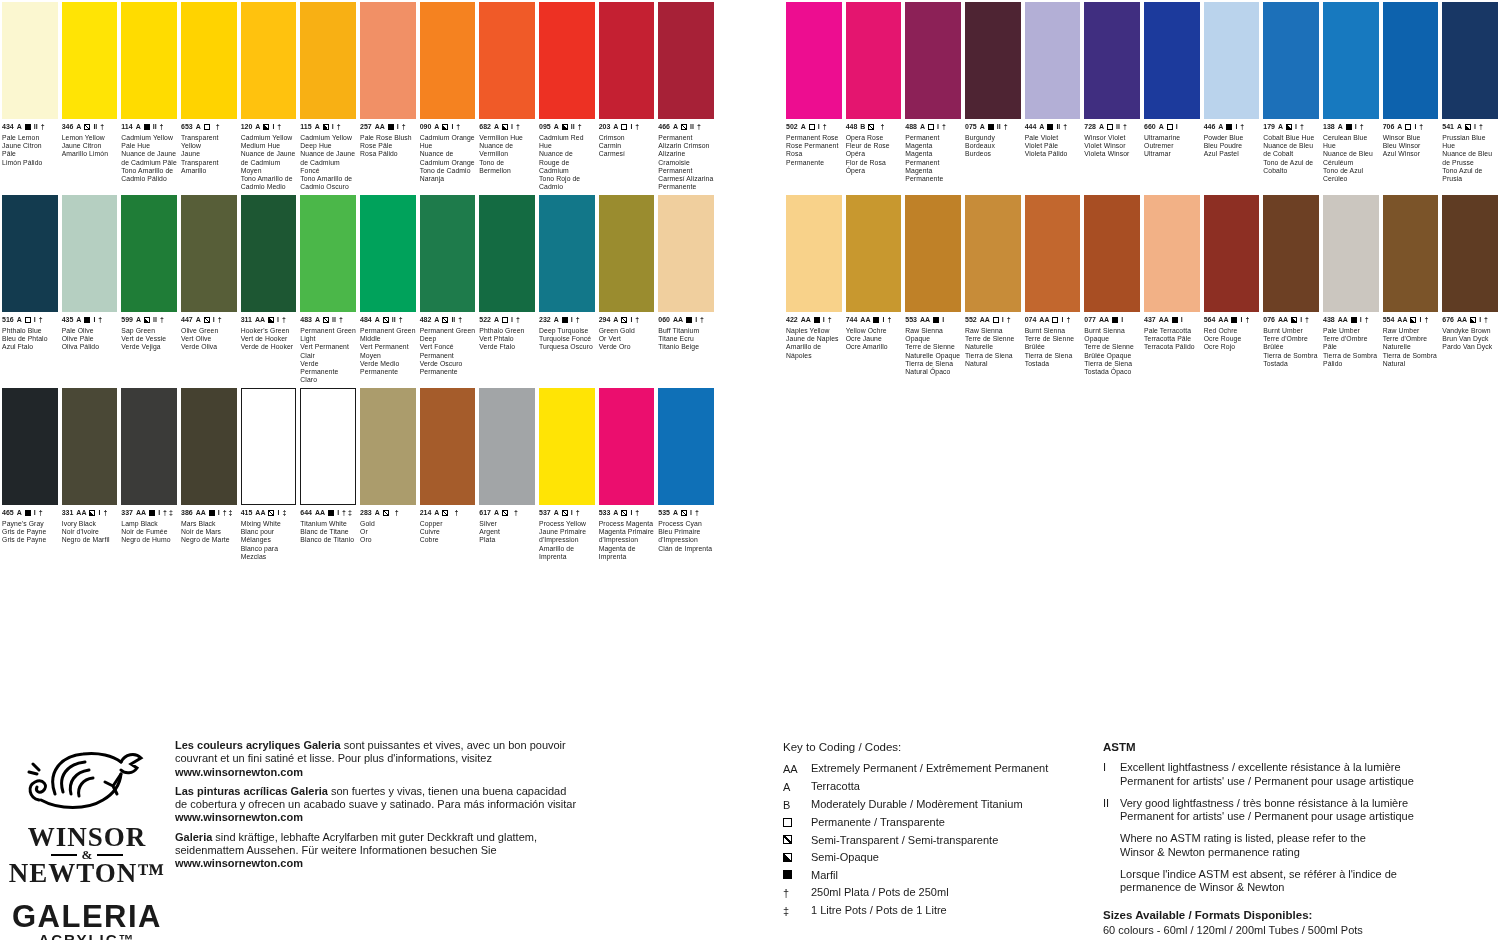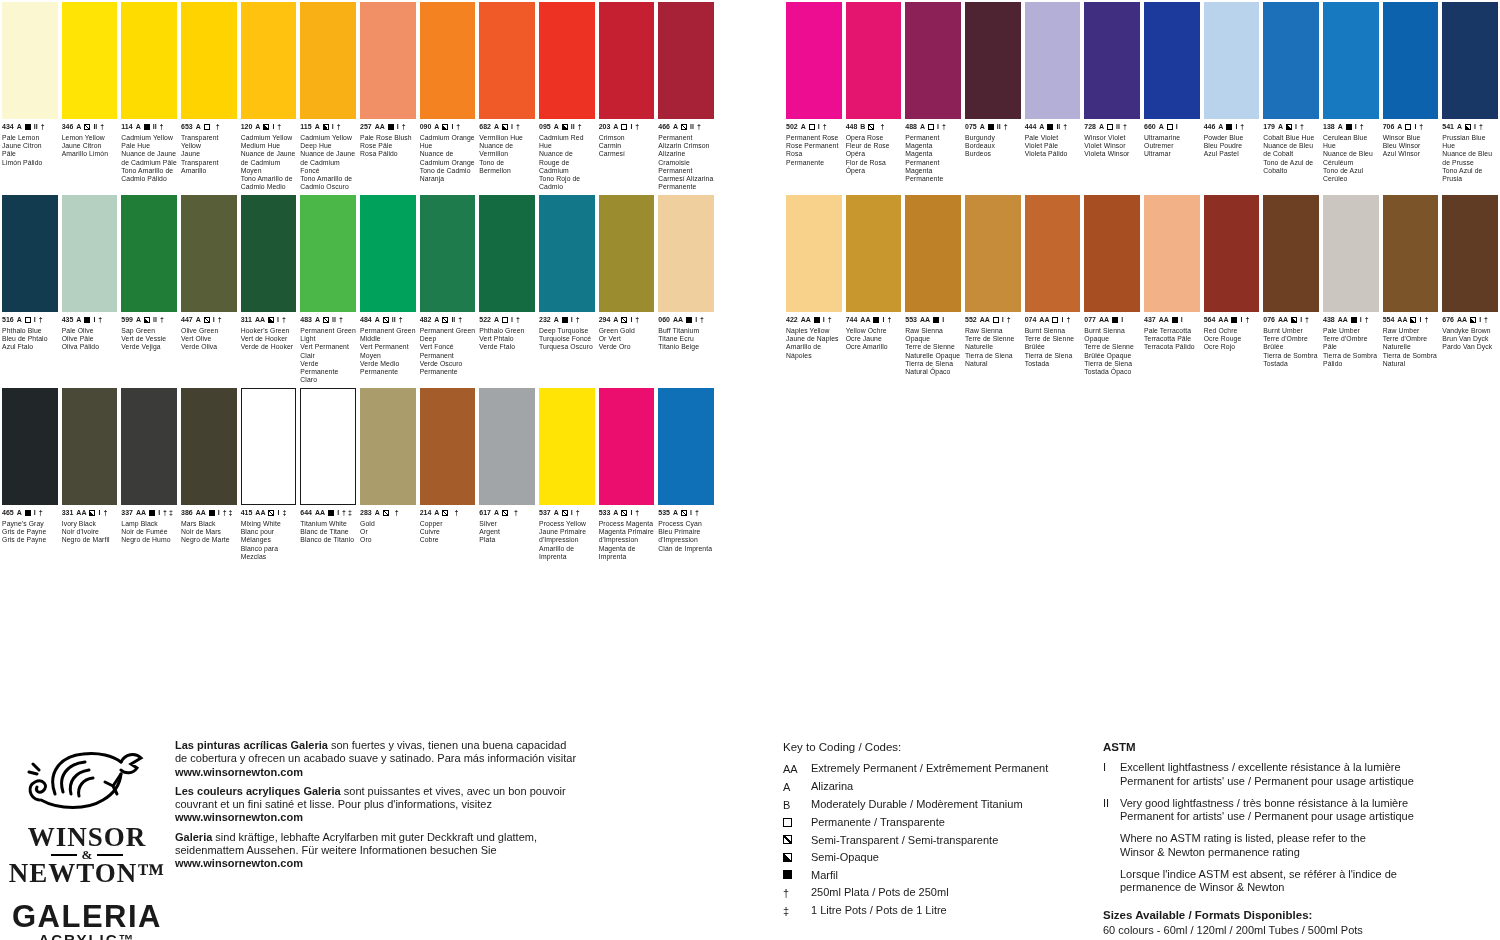--- a/index.html
+++ b/index.html
@@ -993,40 +993,40 @@
   </svg>
   <div class="wn-serif">WINSOR</div>
   <div class="wn-amp">&amp;</div>
   <div class="wn-serif">NEWTON™</div>
   <div class="galeria">GALERIA</div>
   <div class="acrylic">ACRYLIC™</div>
 </div>
 
 <div class="desc">
 
+    <p><b>Les couleurs acryliques Galeria</b><span> sont puissantes et vives, avec un bon pouvoir couvrant et un fini satiné et lisse. Pour plus d'informations, visitez </span><b>www.winsornewton.com</b></p>
     <p><b>Las pinturas acrílicas Galeria</b><span> son fuertes y vivas, tienen una buena capacidad de cobertura y ofrecen un acabado suave y satinado. Para más información visitar </span><b>www.winsornewton.com</b></p>
-    <p><b>Les couleurs acryliques Galeria</b><span> sont puissantes et vives, avec un bon pouvoir couvrant et un fini satiné et lisse. Pour plus d'informations, visitez </span><b>www.winsornewton.com</b></p>
     <p><b>Galeria</b><span> sind kräftige, lebhafte Acrylfarben mit guter Deckkraft und glattem, seidenmattem Aussehen. Für weitere Informationen besuchen Sie </span><b>www.winsornewton.com</b></p>
   </div>
 
 <div class="key">
   <div class="key-title">Key to Coding / Codes:</div>
   <div>
 
   <div class="key-row">
         <span class="kcol">
           <span class="kg-text">AA</span>
         </span>
         <span>Extremely Permanent / Extrêmement Permanent</span>
       </div>
       <div class="key-row">
         <span class="kcol">
           <span class="kg-text">A</span>
         </span>
-        <span>Alizarina</span>
+        <span>Terracotta</span>
       </div>
       <div class="key-row">
         <span class="kcol">
           <span class="kg-text">B</span>
         </span>
         <span>Moderately Durable / Modèrement Titanium</span>
       </div>
       <div class="key-row">
         <span class="kcol">
           <span class="kg-sq-transparent"></span>

